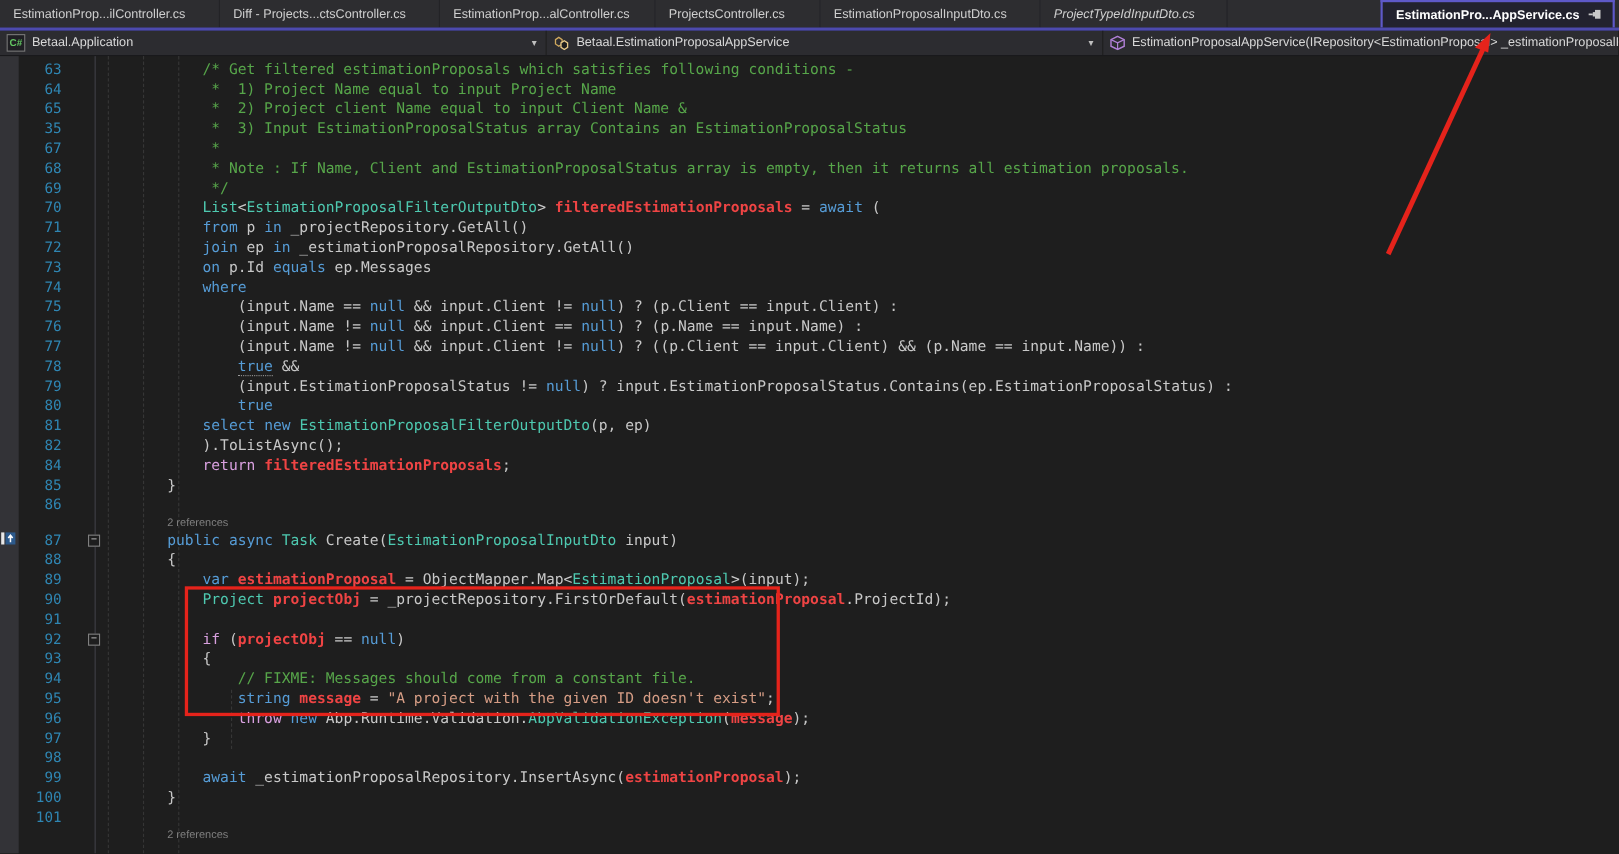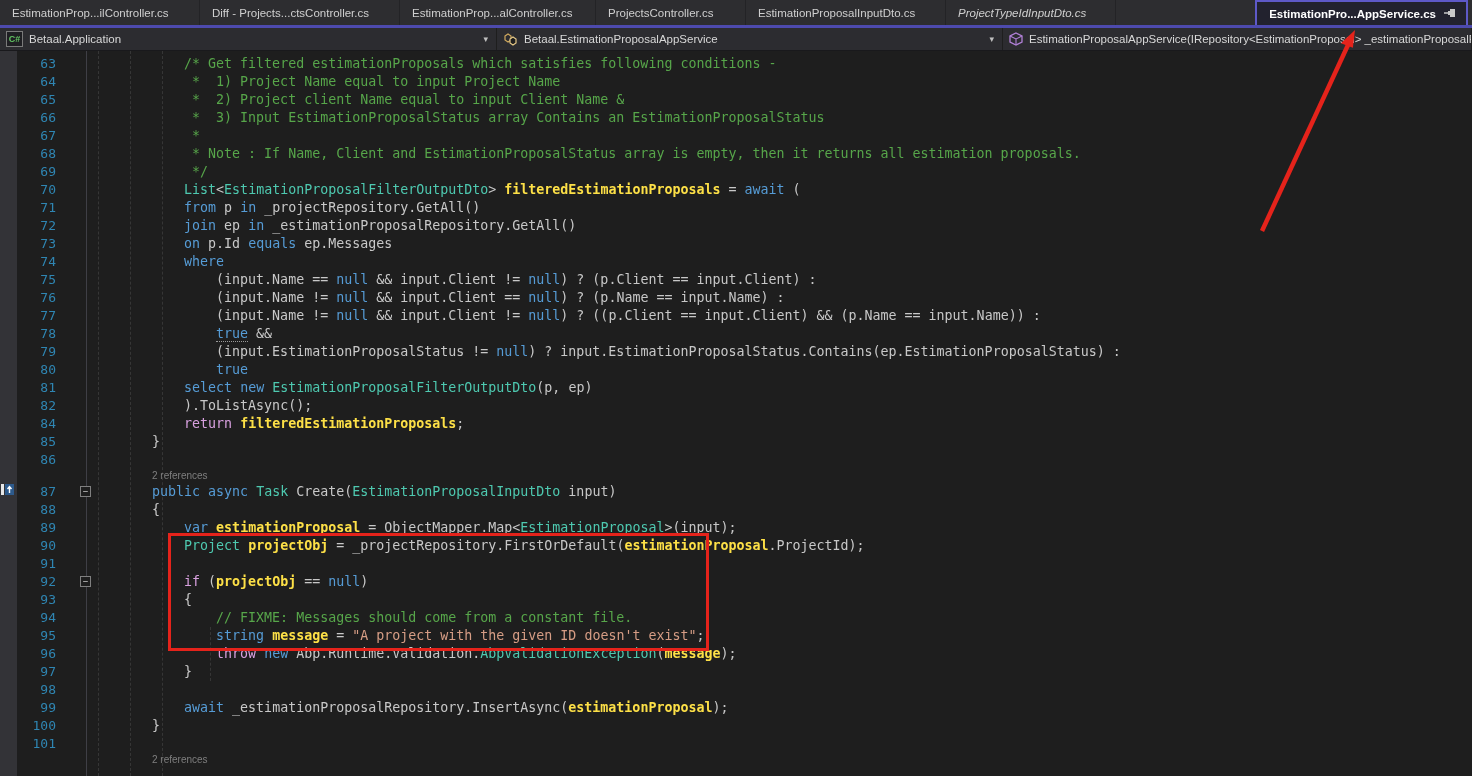--- a/index.html
+++ b/index.html
@@ -34,21 +34,21 @@
   .guide{position:absolute;top:0;bottom:0;width:0;border-left:1px dashed #4a4a4a;opacity:.55;}
   .guide-seg{position:absolute;width:0;border-left:1px dashed #4a4a4a;opacity:.55;}
   .rows{position:absolute;left:0;top:4px;right:0;}
   .cl{position:relative;height:18px;line-height:18px;white-space:pre;}
   .ln{position:absolute;left:20px;width:36px;text-align:right;color:#2f86b3;font-size:13px;}
   .ct{position:absolute;left:88px;white-space:pre;}
   .lensrow{position:relative;height:14px;line-height:14px;}
   .lens{position:absolute;left:152px;font-family:"Liberation Sans",sans-serif;font-size:10px;color:#7f7f7f;}
   .tok-k{color:#569cd6;} .tok-c{color:#d8a0df;} .tok-t{color:#4ec9b0;}
   .tok-s{color:#d69d85;} .tok-cm{color:#57a64a;} .tok-p{color:#c8c8c8;}
-  .tok-loc{color:#fde047;font-weight:600;}
+  .tok-loc{color:#ef4444;font-weight:600;}
   .tok-ku{color:#569cd6;border-bottom:1px dotted #9a9a9a;}
   .fold{position:absolute;left:80px;top:3px;width:11px;height:11px;background:#1e1e1e;
         border:1px solid #808080;box-sizing:border-box;color:#c8c8c8;font-size:9px;line-height:8px;
         text-align:center;font-family:"DejaVu Sans Mono",monospace;}
   .marginicon{position:absolute;left:1px;width:15px;height:13px;}
 
   
   .annot-box{position:absolute;left:168px;top:533px;width:541px;height:118px;
              border:3px solid var(--annot);box-sizing:border-box;pointer-events:none;}
   .overlay{position:absolute;left:0;top:0;width:1472px;height:776px;pointer-events:none;}
@@ -121,21 +121,21 @@
     <div class="bpmargin"></div>
     <div class="vline-solid"></div>
     <div class="guide" style="left:98px"></div>
     <div class="guide" style="left:130px"></div>
     <div class="guide" style="left:162px"></div>
     <div class="guide-seg" style="left:210px;top:576px;height:54px"></div>
     <div class="rows" id="rows">
         <div class="cl"><span class="ln">63</span><span class="ct"><span style="display: inline-block; width: 12ch;"></span><span class="tok-cm">/* Get filtered estimationProposals which satisfies following conditions -</span></span></div>
         <div class="cl"><span class="ln">64</span><span class="ct"><span style="display: inline-block; width: 13ch;"></span><span class="tok-cm">*  1) Project Name equal to input Project Name</span></span></div>
         <div class="cl"><span class="ln">65</span><span class="ct"><span style="display: inline-block; width: 13ch;"></span><span class="tok-cm">*  2) Project client Name equal to input Client Name &amp;</span></span></div>
-        <div class="cl"><span class="ln">66</span><span class="ct"><span style="display: inline-block; width: 13ch;"></span><span class="tok-cm">*  3) Input EstimationProposalStatus array Contains an EstimationProposalStatus</span></span></div>
+        <div class="cl"><span class="ln">35</span><span class="ct"><span style="display: inline-block; width: 13ch;"></span><span class="tok-cm">*  3) Input EstimationProposalStatus array Contains an EstimationProposalStatus</span></span></div>
         <div class="cl"><span class="ln">67</span><span class="ct"><span style="display: inline-block; width: 13ch;"></span><span class="tok-cm">*</span></span></div>
         <div class="cl"><span class="ln">68</span><span class="ct"><span style="display: inline-block; width: 13ch;"></span><span class="tok-cm">* Note : If Name, Client and EstimationProposalStatus array is empty, then it returns all estimation proposals.</span></span></div>
         <div class="cl"><span class="ln">69</span><span class="ct"><span style="display: inline-block; width: 13ch;"></span><span class="tok-cm">*/</span></span></div>
         <div class="cl"><span class="ln">70</span><span class="ct"><span style="display: inline-block; width: 12ch;"></span><span class="tok-t">List</span><span class="tok-p">&lt;</span><span class="tok-t">EstimationProposalFilterOutputDto</span><span class="tok-p">&gt; </span><span class="tok-loc">filteredEstimationProposals</span><span class="tok-p"> = </span><span class="tok-k">await</span><span class="tok-p"> (</span></span></div>
         <div class="cl"><span class="ln">71</span><span class="ct"><span style="display: inline-block; width: 12ch;"></span><span class="tok-k">from</span><span class="tok-p"> p </span><span class="tok-k">in</span><span class="tok-p"> _projectRepository.GetAll()</span></span></div>
         <div class="cl"><span class="ln">72</span><span class="ct"><span style="display: inline-block; width: 12ch;"></span><span class="tok-k">join</span><span class="tok-p"> ep </span><span class="tok-k">in</span><span class="tok-p"> _estimationProposalRepository.GetAll()</span></span></div>
         <div class="cl"><span class="ln">73</span><span class="ct"><span style="display: inline-block; width: 12ch;"></span><span class="tok-k">on</span><span class="tok-p"> p.Id </span><span class="tok-k">equals</span><span class="tok-p"> ep.Messages</span></span></div>
         <div class="cl"><span class="ln">74</span><span class="ct"><span style="display: inline-block; width: 12ch;"></span><span class="tok-k">where</span></span></div>
         <div class="cl"><span class="ln">75</span><span class="ct"><span style="display: inline-block; width: 16ch;"></span><span class="tok-p">(input.Name == </span><span class="tok-k">null</span><span class="tok-p"> &amp;&amp; input.Client != </span><span class="tok-k">null</span><span class="tok-p">) ? (p.Client == input.Client) :</span></span></div>
         <div class="cl"><span class="ln">76</span><span class="ct"><span style="display: inline-block; width: 16ch;"></span><span class="tok-p">(input.Name != </span><span class="tok-k">null</span><span class="tok-p"> &amp;&amp; input.Client == </span><span class="tok-k">null</span><span class="tok-p">) ? (p.Name == input.Name) :</span></span></div>

